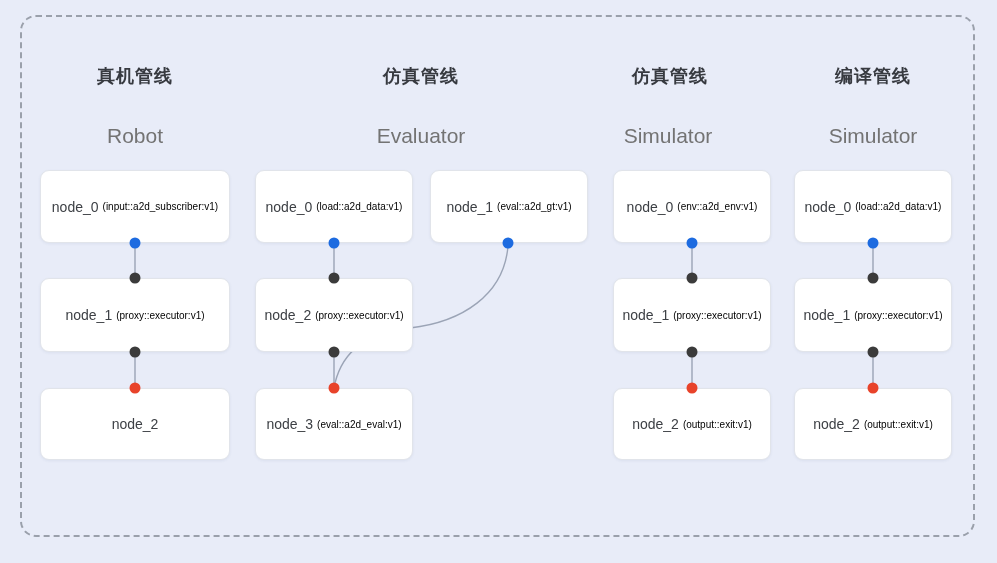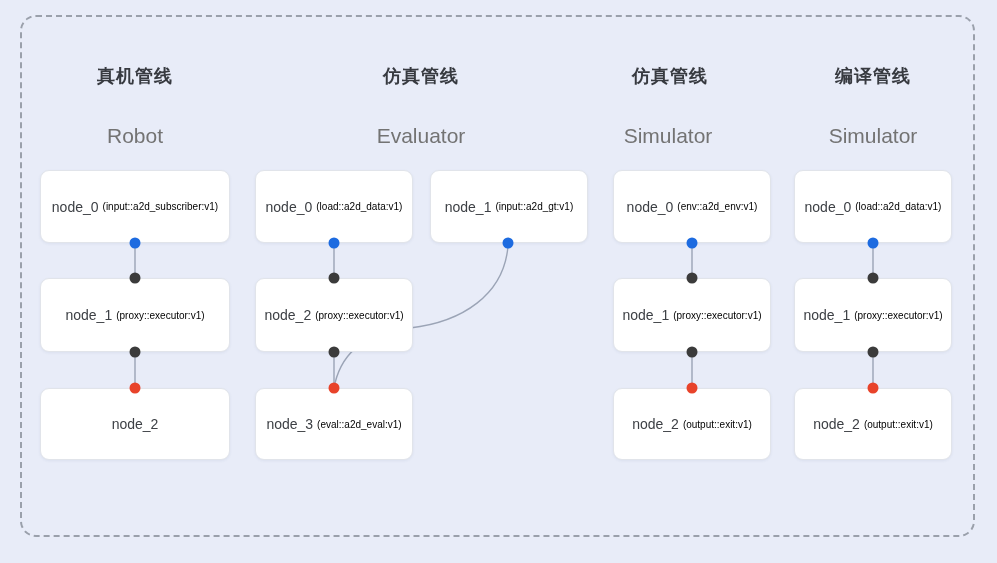--- a/index.html
+++ b/index.html
@@ -87,21 +87,21 @@
   <div class="node r2">
     <div class="node-name">node_2</div>
   </div>
 
   <div class="node e0">
     <div class="node-name">node_0</div>
     <div class="node-type">(load::a2d_data:v1)</div>
   </div>
   <div class="node e1">
     <div class="node-name">node_1</div>
-    <div class="node-type">(input::a2d_gt:v1)</div>
+    <div class="node-type">(eval::a2d_gt:v1)</div>
   </div>
   <div class="node e2">
     <div class="node-name">node_2</div>
     <div class="node-type">(proxy::executor:v1)</div>
   </div>
   <div class="node e3">
     <div class="node-name">node_3</div>
     <div class="node-type">(eval::a2d_eval:v1)</div>
   </div>
 

